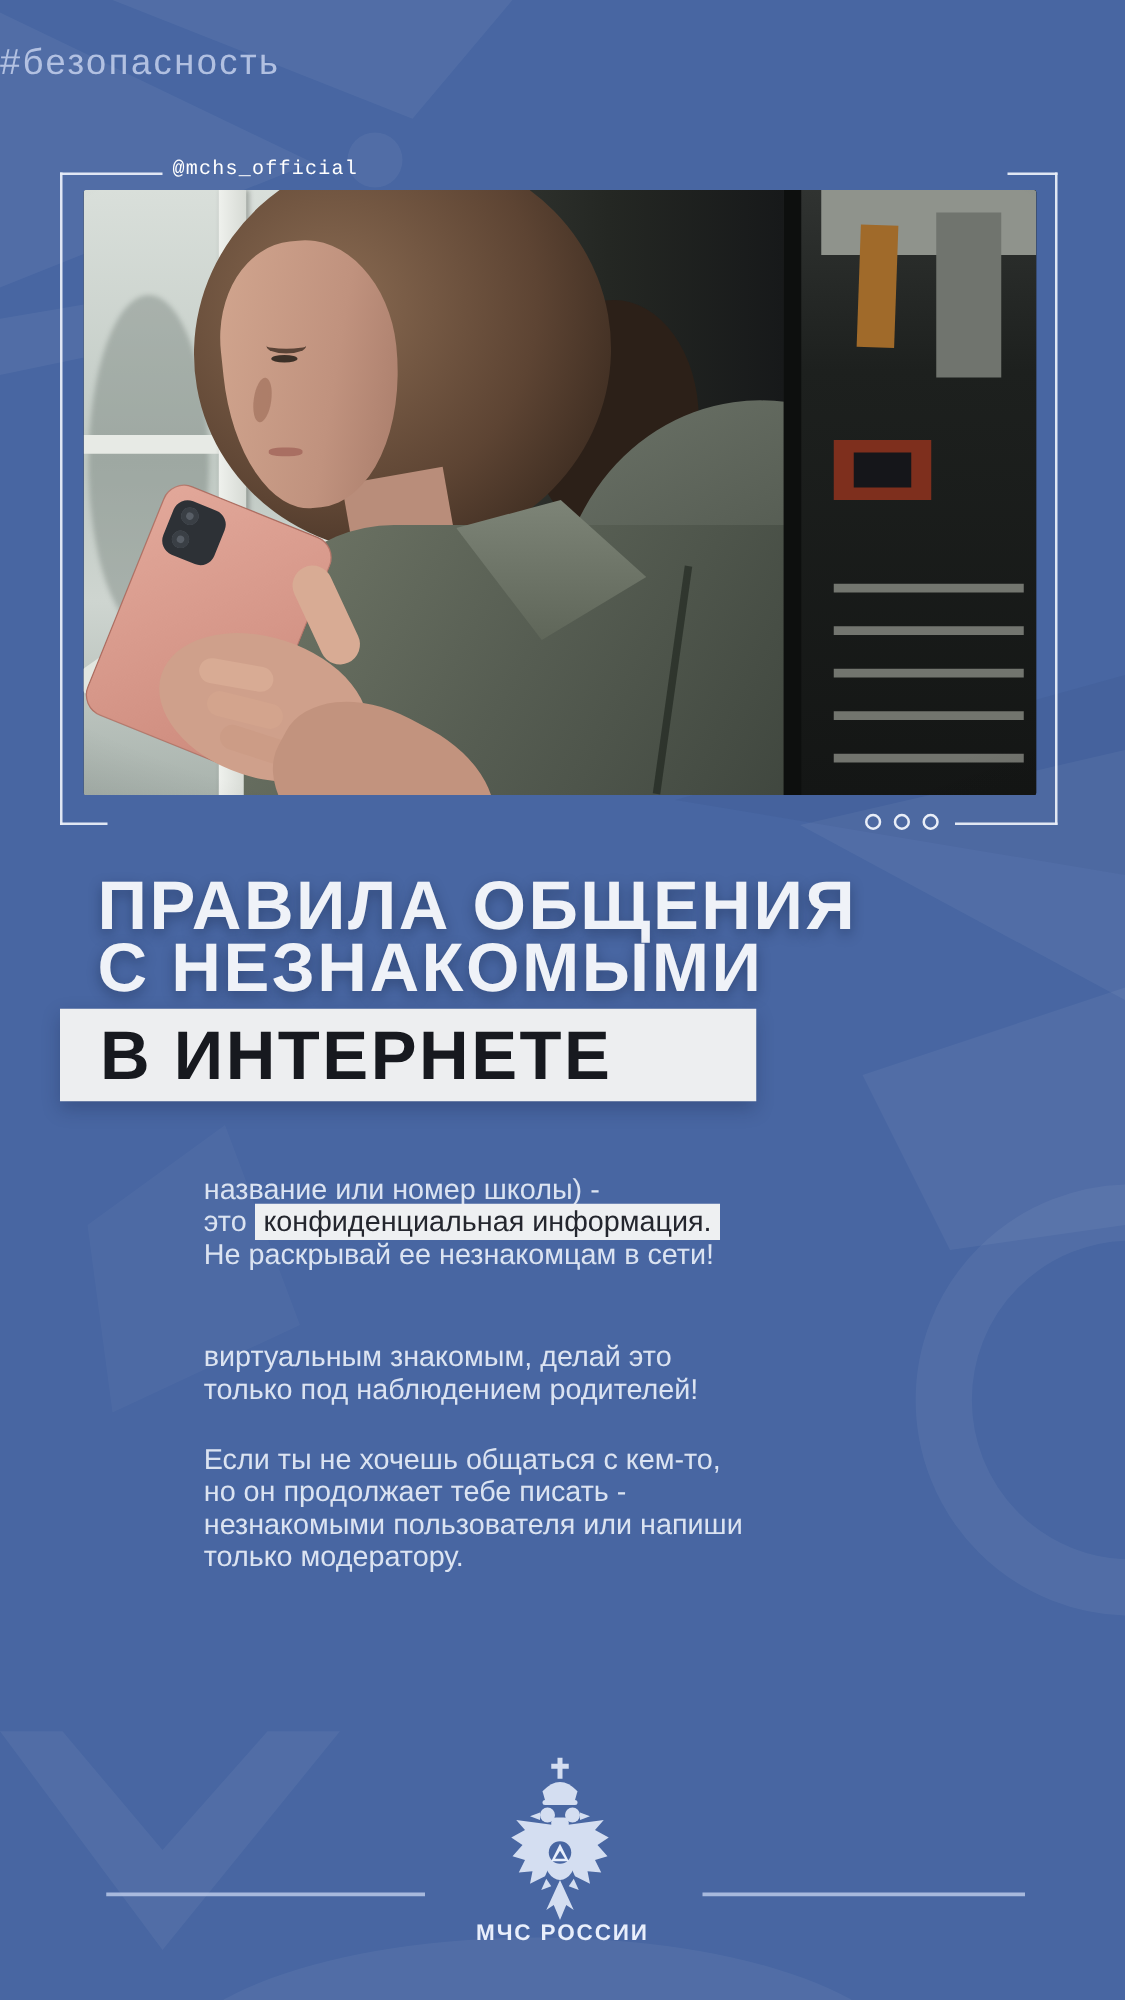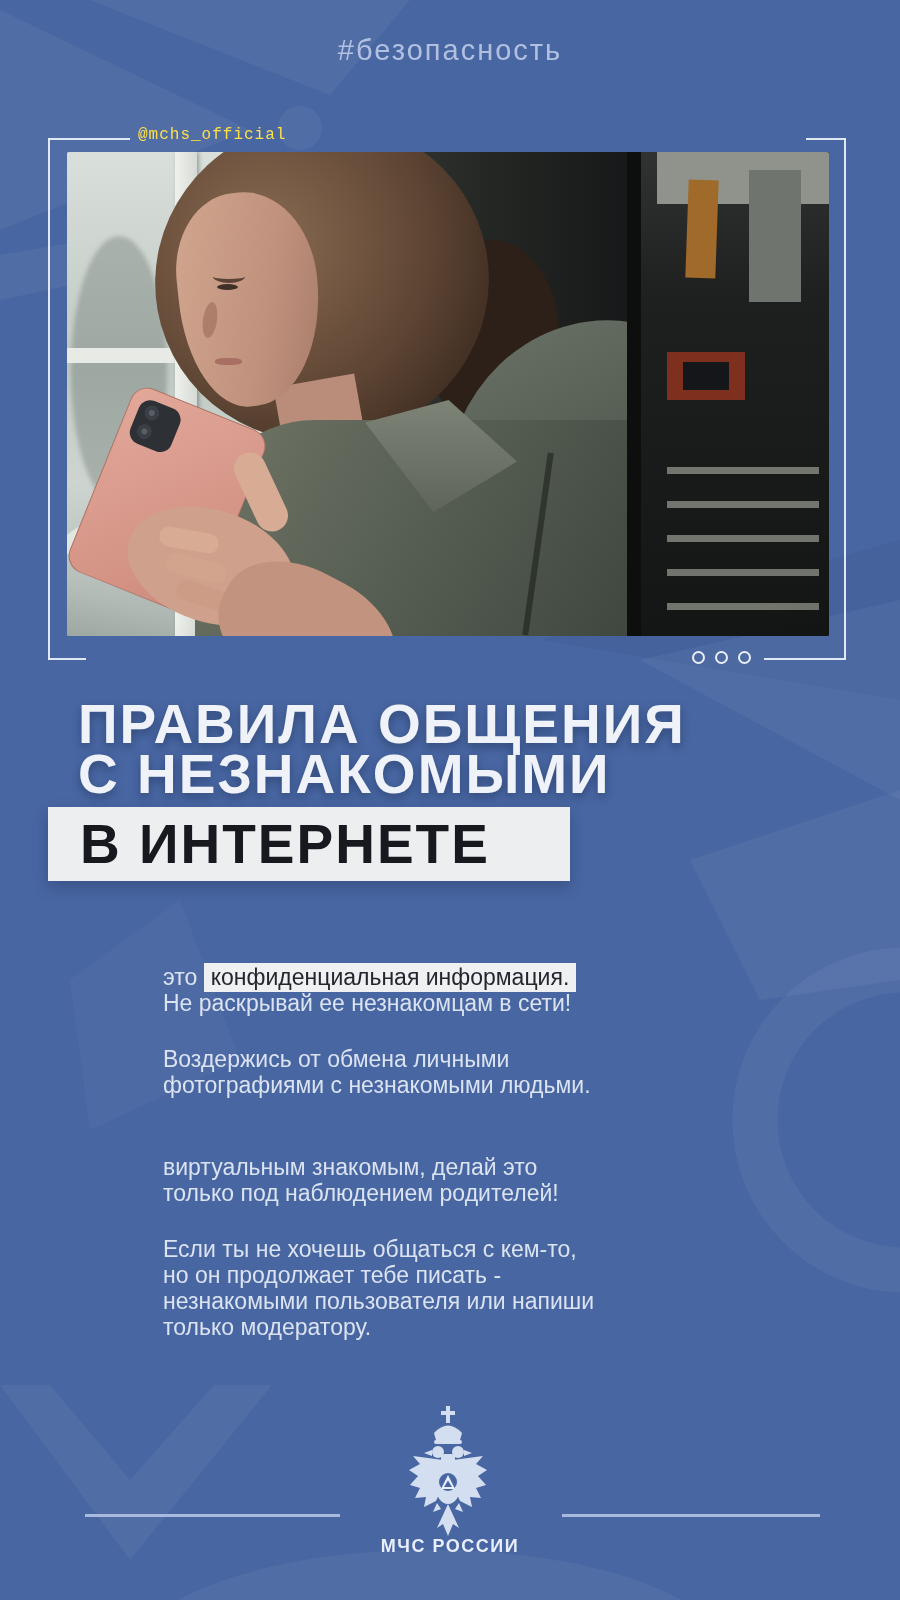--- a/index.html
+++ b/index.html
@@ -6,30 +6,30 @@
   .poster{
     position:relative;width:900px;height:1600px;overflow:hidden;
     background:#4866a2;
     font-family:"Liberation Sans",sans-serif;
     -webkit-font-smoothing:antialiased;
   }
   
   .wm{position:absolute;inset:0;pointer-events:none;}
   
   .hashtag{
-    position:absolute;top:34px;left:0;width:100%;text-align:center;
+    position:absolute;top:34px;left:0;width:100%;
     font-size:29px;font-weight:400;letter-spacing:2px;
     color:rgba(196,208,236,.85);
   }
   
   .fline{position:absolute;background:#e9eef8;opacity:.95;}
   .handle{
     position:absolute;left:138px;top:126px;
     font-family:"Liberation Mono","DejaVu Sans Mono",monospace;
-    font-size:16px;color:#fde047;letter-spacing:1px;
+    font-size:16px;color:#ffffff;letter-spacing:1px;
   }
   .dot{
     position:absolute;width:13px;height:13px;border:2px solid #e9eef8;
     border-radius:50%;top:651px;box-sizing:border-box;
   }
   
   .photo{
     position:absolute;left:67px;top:152px;width:762px;height:484px;
     overflow:hidden;background:#17191a;border-radius:2px;
   }
@@ -97,21 +97,21 @@
   .ph-edge{left:0;top:0;width:14px;height:100%;background:#0d0f0e;}
   .ph-vignette{inset:0;background:radial-gradient(120% 100% at 50% 45%,transparent 60%,rgba(0,0,0,.30));}
   
   .title-line{
     position:absolute;left:78px;height:52px;line-height:52px;
     font-size:55px;font-weight:700;letter-spacing:2px;color:#eff2f8;
     text-shadow:0 4px 10px rgba(10,20,45,.35);white-space:nowrap;
   }
   .title-box{
     position:absolute;left:48px;top:807px;width:522px;height:74px;
-    background:#edeef0;box-shadow:0 6px 14px rgba(15,25,55,.25);
+    background:#edeef0;box-shadow:0 6px 14px rgba(15,25,55,.25);padding-left:35px;
   }
   .title-box-text{
     position:absolute;left:32px;top:11px;height:52px;line-height:52px;
     font-size:55px;font-weight:700;letter-spacing:2px;color:#17191f;white-space:nowrap;
   }
   
   .bodytext{
     position:absolute;left:163px;top:912px;width:580px;
     font-size:23px;line-height:26px;color:#dbe3f1;
   }
@@ -215,27 +215,23 @@
 
   <div class="title-line" style="top:698px;text-align:right;">ПРАВИЛА ОБЩЕНИЯ</div>
   <div class="title-line" style="top:748px;">С НЕЗНАКОМЫМИ</div>
   <div class="title-box">
     <div class="title-box-text">В ИНТЕРНЕТЕ</div>
   </div>
 
   <div class="bodytext">
     <p>
       <br>
-      <br>
+      <span>название или номер школы) -</span><br>
       <span>это </span><span class="hl">конфиденциальная информация.</span><br>
       <span>Не раскрывай ее незнакомцам в сети!</span>
-    </p>
-    <p>
-      <span>Воздержись от обмена личными</span><br>
-      <span>фотографиями с незнакомыми людьми.</span>
     </p>
     <p>
       <br>
       <span>виртуальным знакомым, делай это</span><br>
       <span>только под наблюдением родителей!</span>
     </p>
     <p>
       <span>Если ты не хочешь общаться с кем-то,</span><br>
       <span>но он продолжает тебе писать -</span><br>
       <span>незнакомыми пользователя или напиши</span><br>

